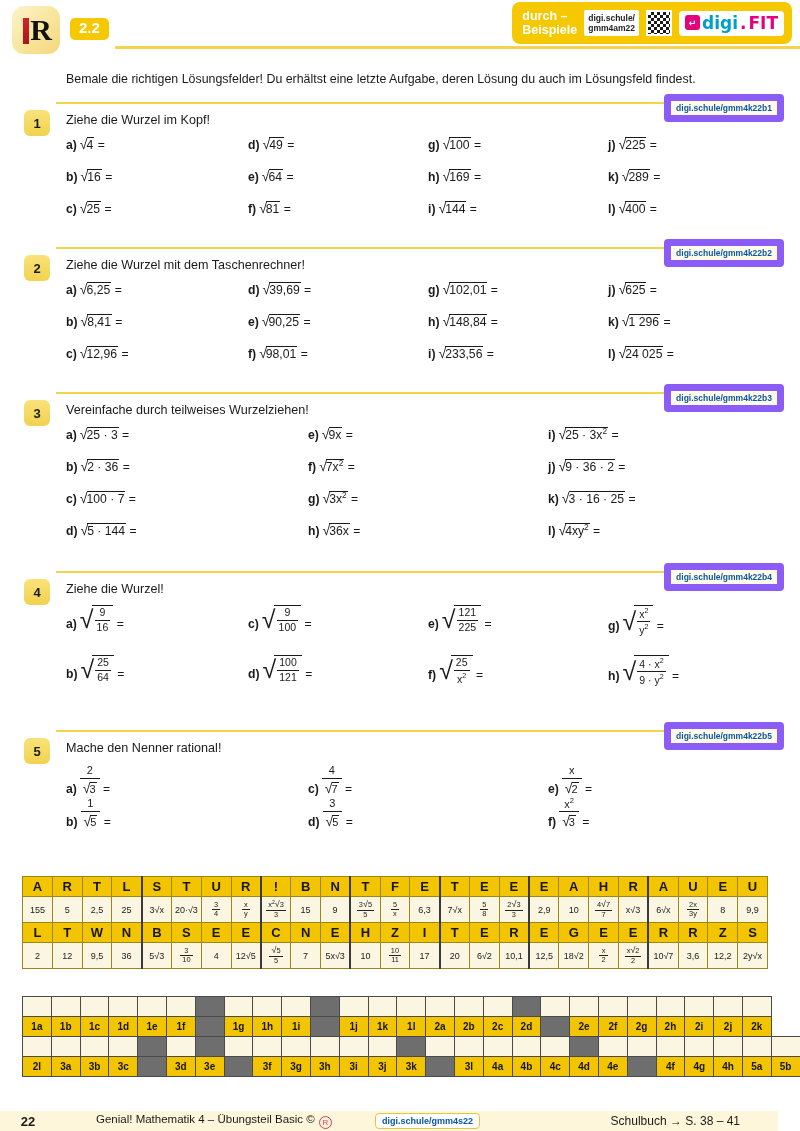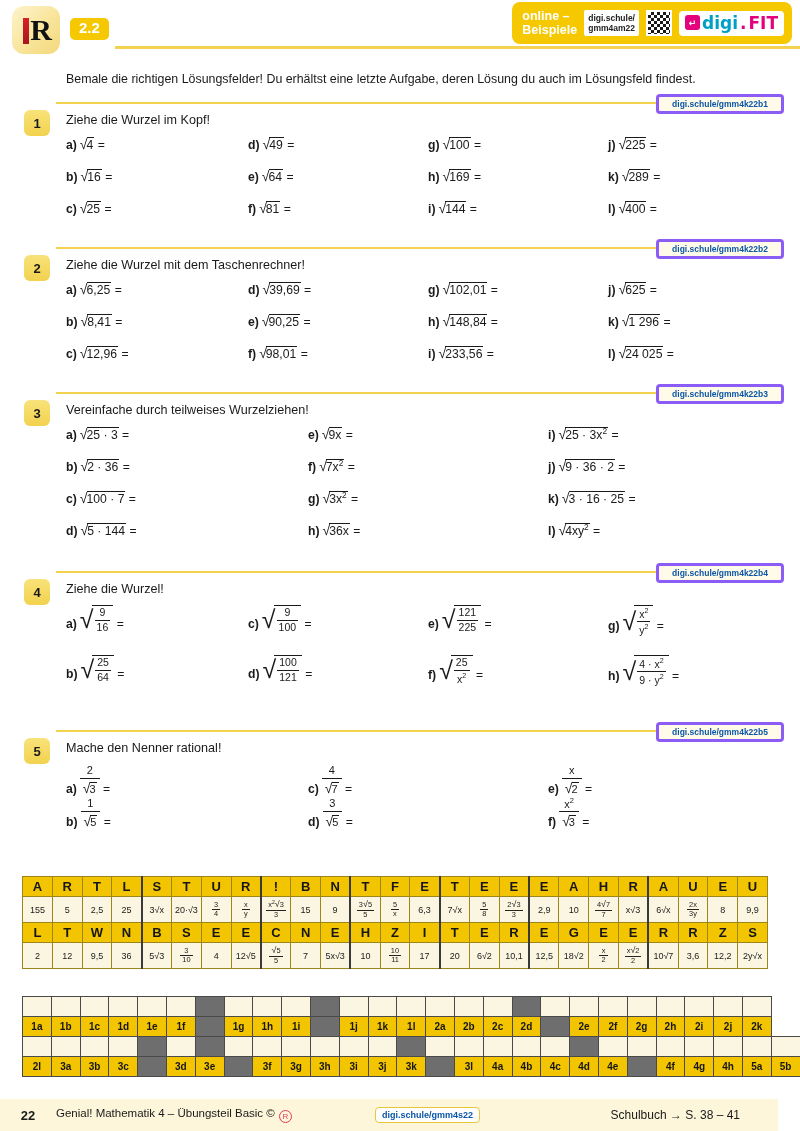--- a/index.html
+++ b/index.html
@@ -65,22 +65,22 @@
   .intro{
     position:absolute; left:66px; right:24px; top:62px;
     font-size:12.4px; line-height:1.55;margin-top:8px;
   }
 
   
   .ex{ position:absolute; left:24px; right:12px; }
   .ex-rule{ position:absolute; left:32px; right:110px; top:0; height:2px; background:#f3d34d; }
   .tagbox{
     position:absolute; right:4px; top:-8px;
-    background:#fffbe8; border:3px solid #8b5cf6; border-radius:4px;
-    color:#0a56a8; font-size:8.5px; font-weight:bold; padding:2px 13px; white-space:nowrap;
+    background:#fffbe8; border:7px solid #8b5cf6; border-radius:4px;
+    color:#0a56a8; font-size:8.5px; font-weight:bold; padding:2px 5px; white-space:nowrap;
   }
   .num-chip{
     position:absolute; left:0px; top:8px; width:26px; height:26px; border-radius:6px;
     background:linear-gradient(180deg,#f8e27a 0%, #f2d24e 100%);
     color:#1a1a1a; font-weight:bold; font-size:13px;
     display:flex; align-items:center; justify-content:center;
   }
   .ex-title{ position:absolute; left:42px; top:11px; font-size:12.6px; }
   .items{ position:absolute; left:42px; right:0; top:34px; }
   .item{ position:absolute; font-size:12.2px; white-space:nowrap; }
@@ -128,25 +128,25 @@
     margin-right:-1px; margin-bottom:-1px;
     display:flex; align-items:center; justify-content:center;
     font-size:10px; color:#161616;
   }
   .gc.blank{ background:#fbf6e2; }
   .gc.yellow{ background:#f3c400; font-weight:bold; }
   .gc.grey{ background:#6e6e6e; }
 
   
   .footer{
-    position:absolute; left:0; right:0; bottom:0; height:32px;
+    position:absolute; left:0; right:0; bottom:0; height:20px;
     background:#fdf6da; display:flex; align-items:center;
   }
   .footer .pageno{ width:56px; text-align:center; font-weight:bold; font-size:13px; }
-  .footer .ftext{ font-size:11.5px; }
+  .footer .ftext{ font-size:11.5px;margin-left:40px; }
   .footer .stamp{ display:inline-block; width:13px;height:13px;border-radius:50%;
     border:1.4px solid #e03a5f; color:#e03a5f; font-size:8px; line-height:11px;
     text-align:center; margin-left:4px; vertical-align:-2px;}
   .footer .fcode{
     position:absolute; left:375px;
     background:#ffffff; border:1px solid #e8c63a; border-radius:4px;
     color:#0a56a8; font-size:9px; font-weight:bold; padding:2px 6px;
   }
   .footer .fright{ position:absolute; right:60px; font-size:12px; }
   .footer-edge{ position:absolute; right:0; top:0; bottom:0; width:22px; background:#fff;}
@@ -156,21 +156,21 @@
 
 <div class="header">
   <div class="logo-box">
     <span class="logo-glyph"><span class="bar"></span><span>R</span></span>
   </div>
   <div class="chip-22">2.2</div>
   <div class="header-rule"></div>
 
   <div class="online-badge">
     <div class="online-label">
-      <div>online –</div>
+      <div>durch –</div>
       <div>Beispiele</div>
     </div>
     <div class="code-chip">
       <div>digi.schule/</div>
       <div>gmm4am22</div>
     </div>
     <div class="qr"></div>
     <div class="digifit">
       <span class="df-mark">↵</span>
       <span class="df-digi">digi</span>

